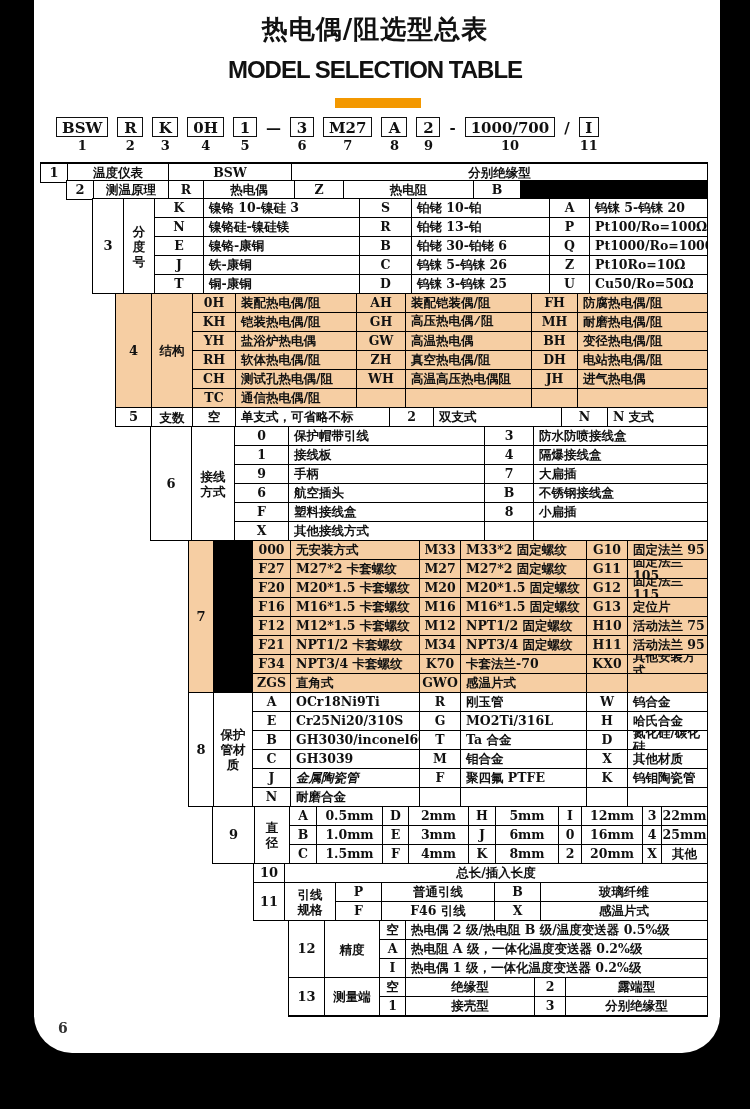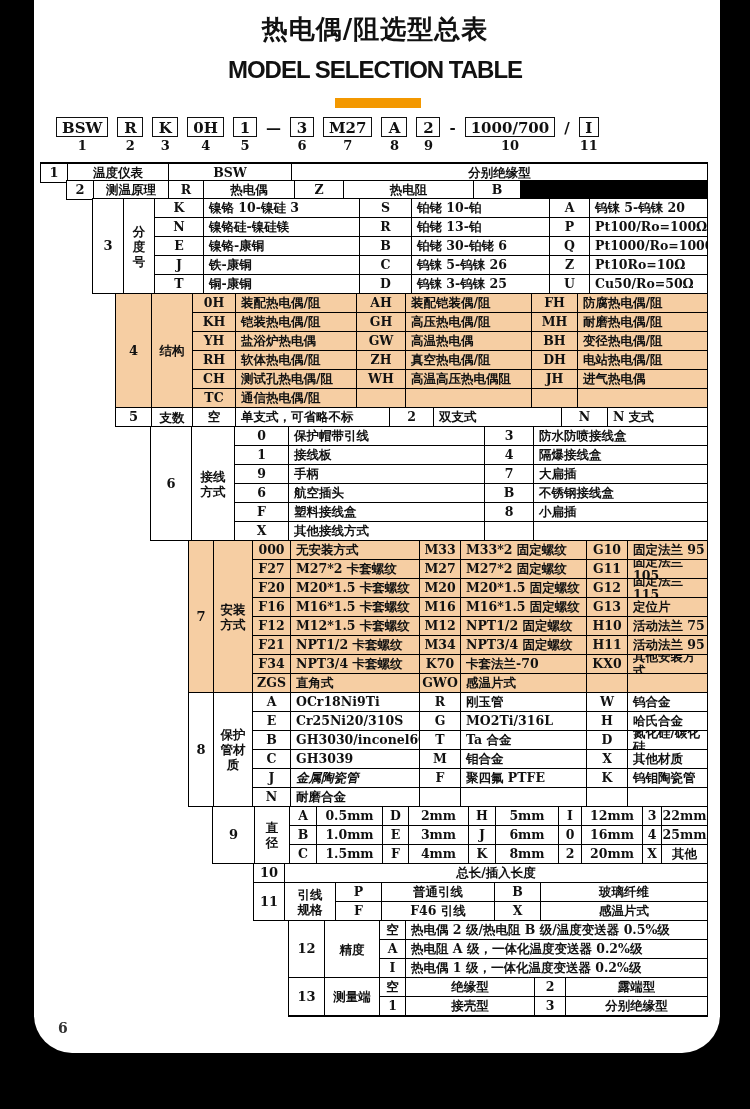--- a/index.html
+++ b/index.html
@@ -144,21 +144,21 @@
         <div class="cell labelcell hl" style="grid-area: 1 / 2 / 7; padding-left: 5px; padding-right: 5px;">结构</div>
         <div class="cell  hl" style="grid-area: 1 / 3;">0H</div>
         <div class="cell l hl" style="grid-area: 1 / 4;">装配热电偶/阻</div>
         <div class="cell  hl" style="grid-area: 1 / 5;">AH</div>
         <div class="cell l hl" style="grid-area: 1 / 6;">装配铠装偶/阻</div>
         <div class="cell  hl" style="grid-area: 1 / 7;">FH</div>
         <div class="cell l hl" style="grid-area: 1 / 8;">防腐热电偶/阻</div>
         <div class="cell  hl" style="grid-area: 2 / 3;">KH</div>
         <div class="cell l hl" style="grid-area: 2 / 4;">铠装热电偶/阻</div>
         <div class="cell  hl" style="grid-area: 2 / 5;">GH</div>
-        <div class="cell l hl" style="grid-area: 2 / 6;">高压热电偶/阻</div>
+        <div class="cell l hl" style="grid-area: 2 / 6; font-family: Liberation Mono, monospace;">高压热电偶/阻</div>
         <div class="cell  hl" style="grid-area: 2 / 7;">MH</div>
         <div class="cell l hl" style="grid-area: 2 / 8;">耐磨热电偶/阻</div>
         <div class="cell  hl" style="grid-area: 3 / 3;">YH</div>
         <div class="cell l hl" style="grid-area: 3 / 4;">盐浴炉热电偶</div>
         <div class="cell  hl" style="grid-area: 3 / 5;">GW</div>
         <div class="cell l hl" style="grid-area: 3 / 6;">高温热电偶</div>
         <div class="cell  hl" style="grid-area: 3 / 7;">BH</div>
         <div class="cell l hl" style="grid-area: 3 / 8;">变径热电偶/阻</div>
         <div class="cell  hl" style="grid-area: 4 / 3;">RH</div>
         <div class="cell l hl" style="grid-area: 4 / 4;">软体热电偶/阻</div>
@@ -212,21 +212,20 @@
         <div class="cell l" style="grid-area: 5 / 4;">塑料接线盒</div>
         <div class="cell " style="grid-area: 5 / 5;">8</div>
         <div class="cell l" style="grid-area: 5 / 6;">小扁插</div>
         <div class="cell " style="grid-area: 6 / 3;">X</div>
         <div class="cell l" style="grid-area: 6 / 4;">其他接线方式</div>
         <div class="cell " style="grid-area: 6 / 5;"></div>
         <div class="cell l" style="grid-area: 6 / 6;"></div>
       </div>
       <div class="sec" style="left: 188px; top: 540px; grid-template-columns: 24px 38px 37px 128px 40px 125px 40px 79px; grid-template-rows: repeat(8, 18px);">
         <div class="cell numcell hl" style="grid-area: 1 / 1 / 9;">7</div>
-        <div class="cell labelcell hl" style="grid-area: 1 / 2 / 9; padding-left: 5px; padding-right: 5px;">安装方式</div>
         <div class="cell  hl" style="grid-area: 1 / 3;">000</div>
         <div class="cell l hl" style="grid-area: 1 / 4;">无安装方式</div>
         <div class="cell  hl" style="grid-area: 1 / 5;">M33</div>
         <div class="cell l hl" style="grid-area: 1 / 6;">M33*2 固定螺纹</div>
         <div class="cell  hl" style="grid-area: 1 / 7;">G10</div>
         <div class="cell l hl" style="grid-area: 1 / 8;">固定法兰 95</div>
         <div class="cell  hl" style="grid-area: 2 / 3;">F27</div>
         <div class="cell l hl" style="grid-area: 2 / 4;">M27*2 卡套螺纹</div>
         <div class="cell  hl" style="grid-area: 2 / 5;">M27</div>
         <div class="cell l hl" style="grid-area: 2 / 6;">M27*2 固定螺纹</div>

